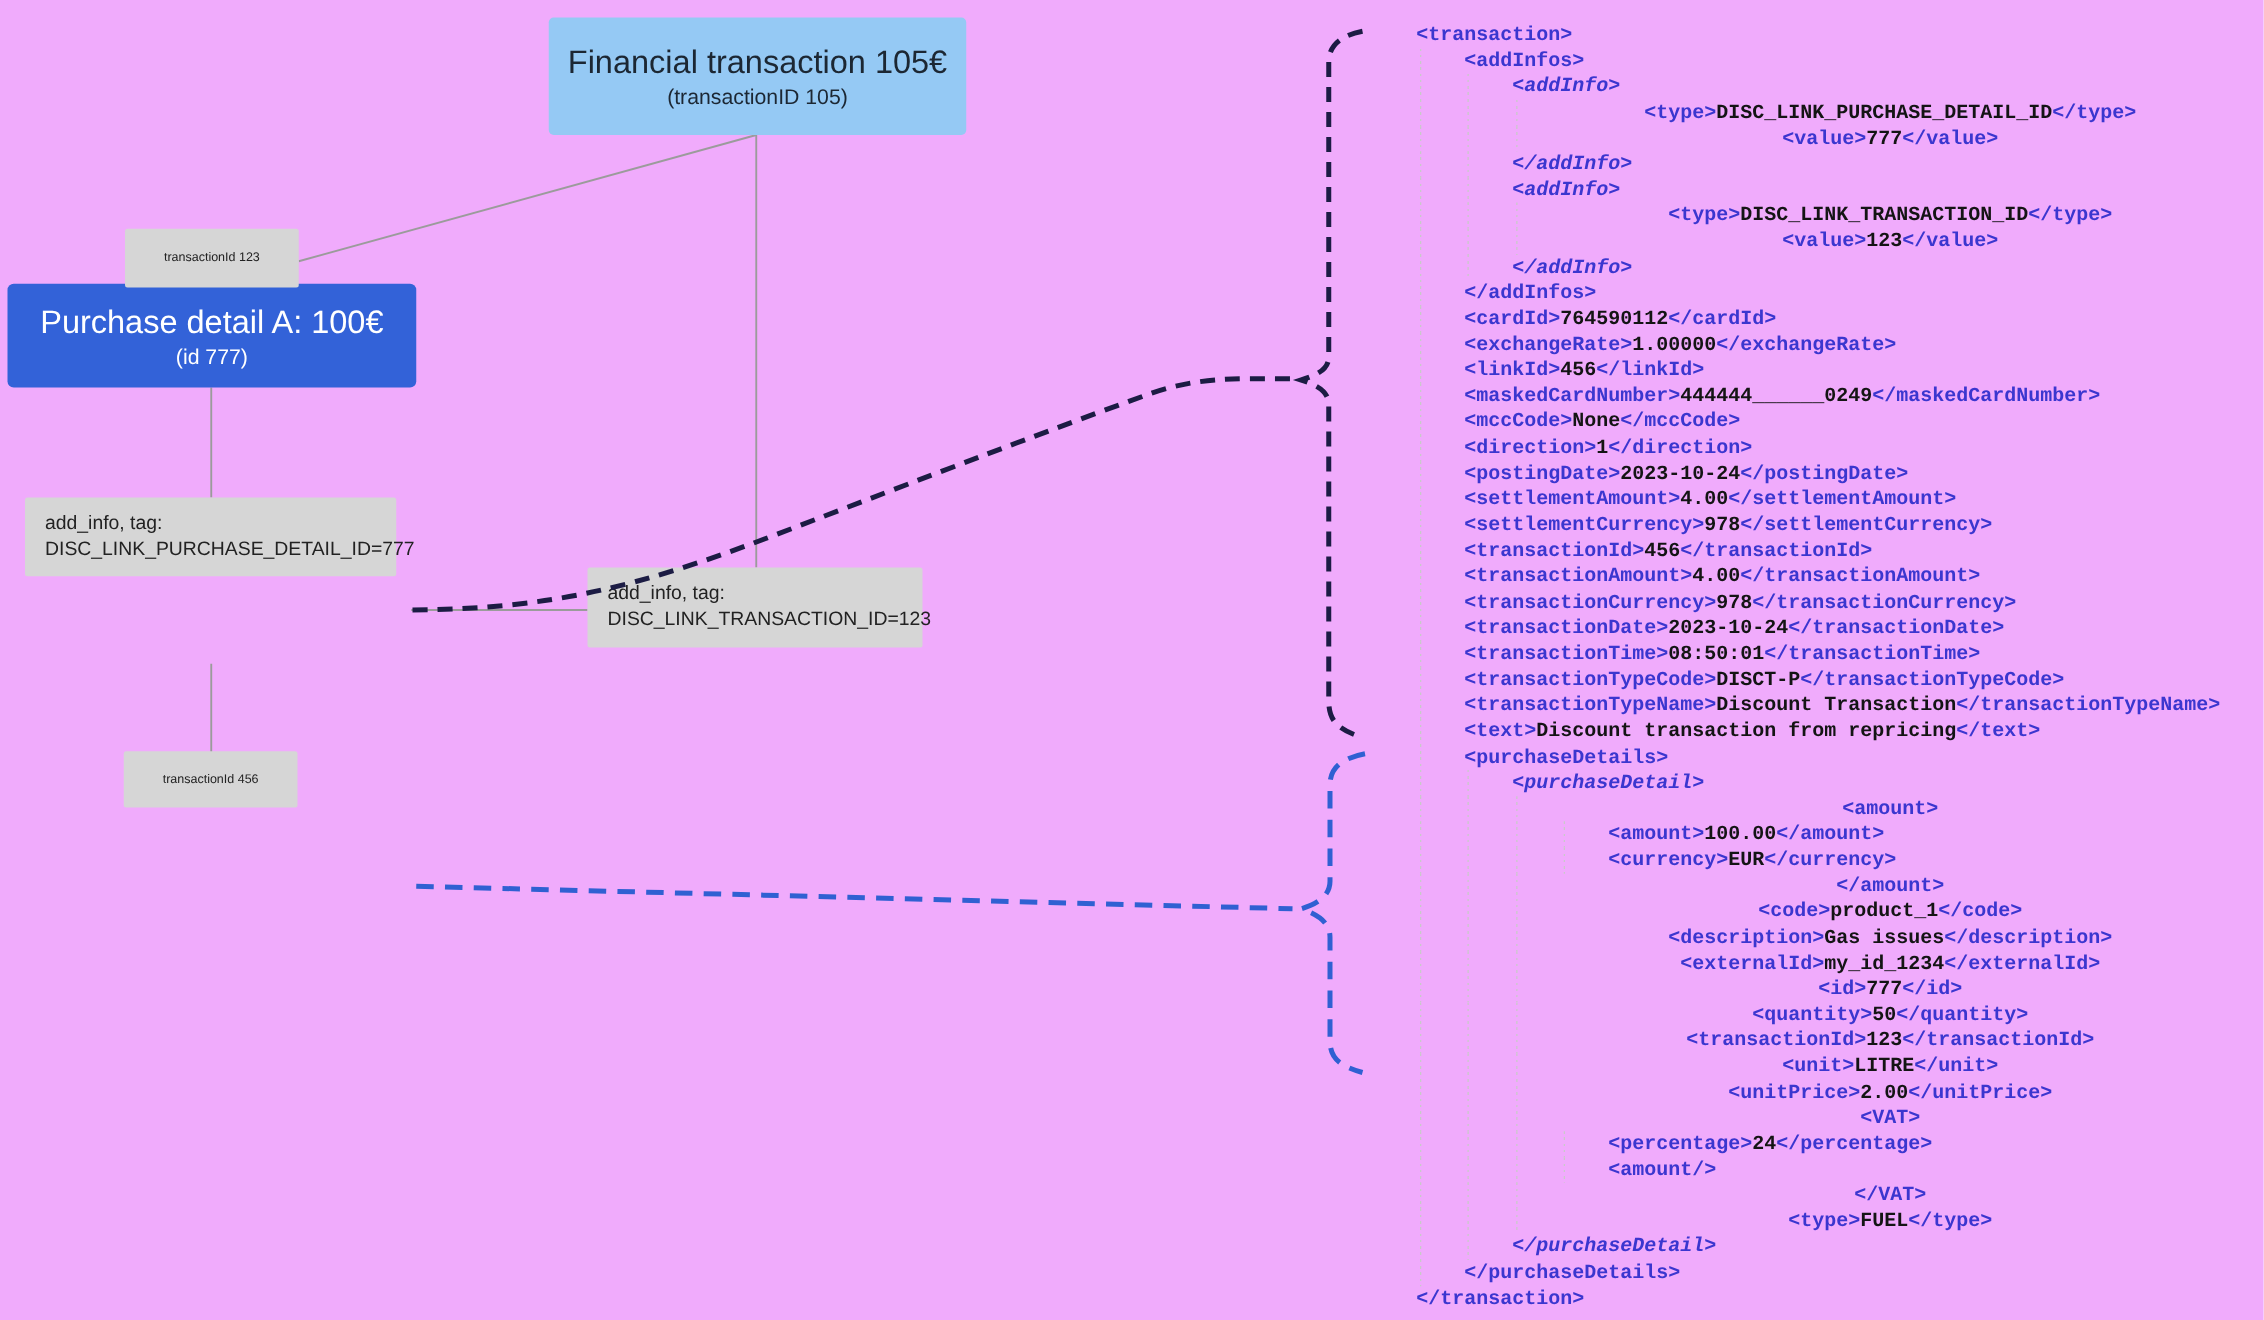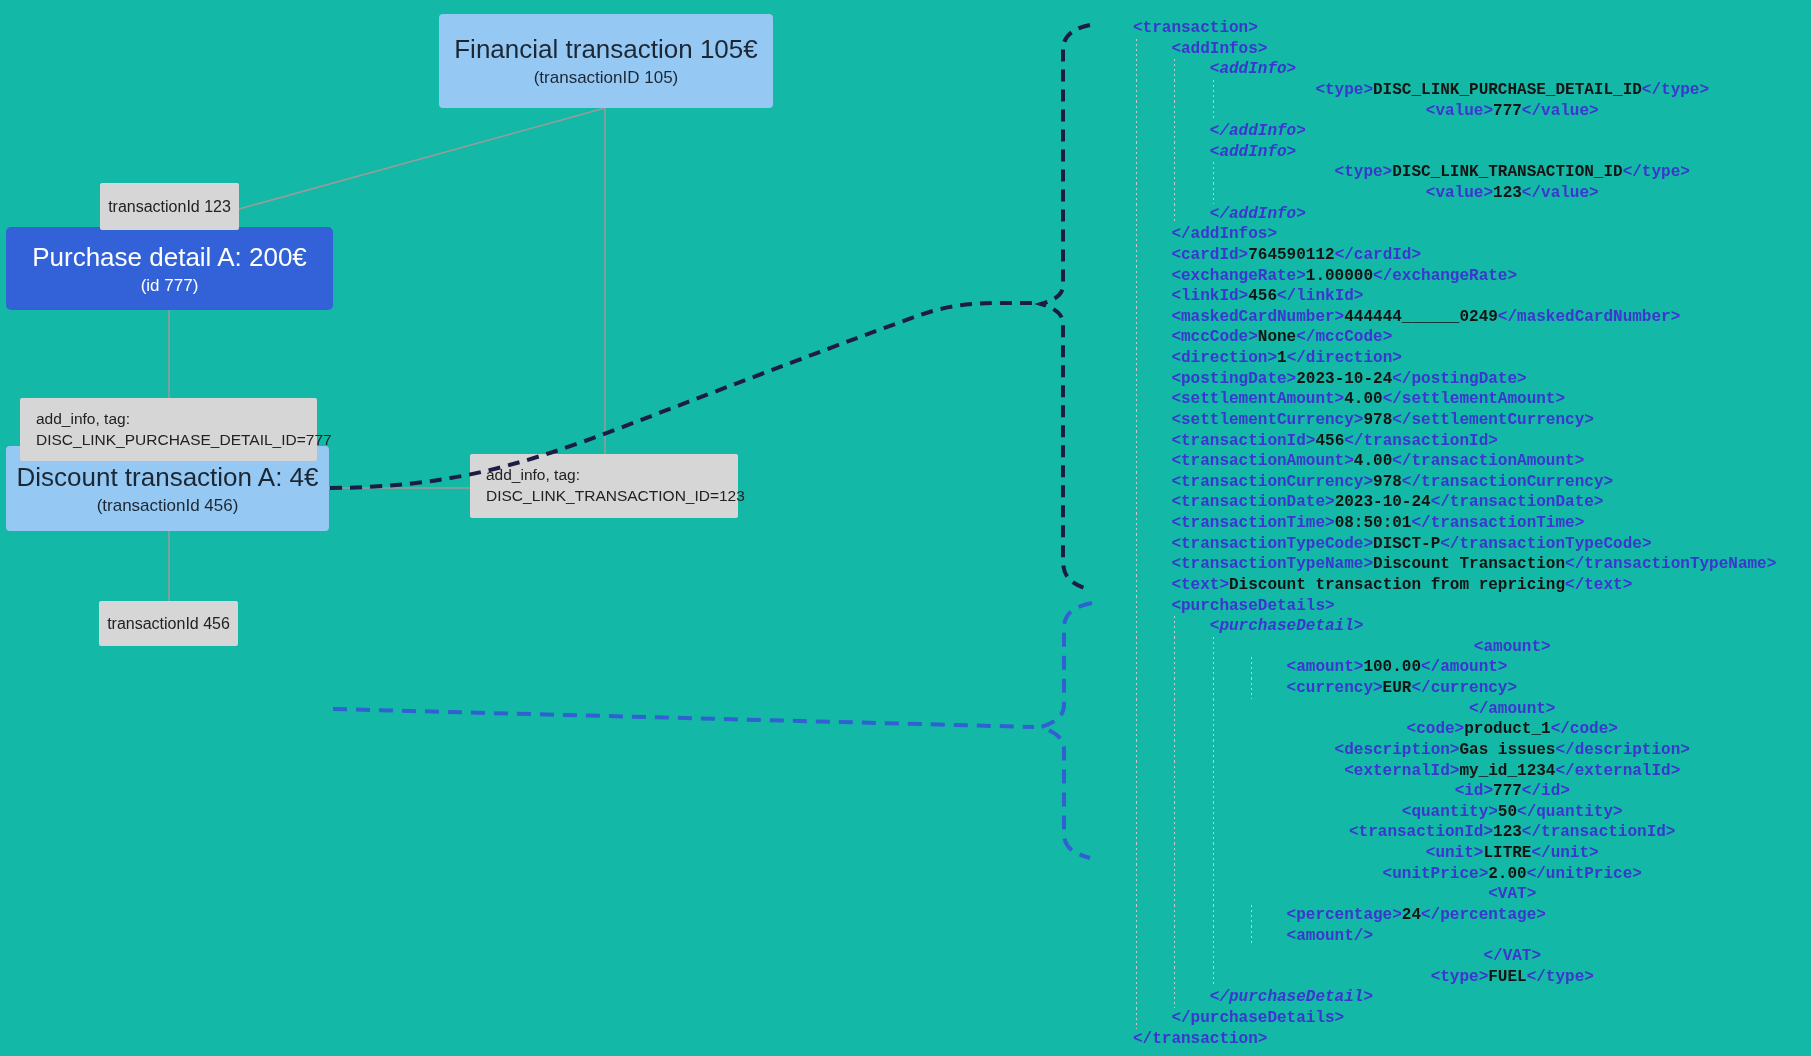--- a/index.html
+++ b/index.html
@@ -1,32 +1,32 @@
 <!DOCTYPE html>
 <html style="--xml-tag: #3b36cf; --xml-val: #141414;"><head>
 <meta charset="utf-8">
 <style>
   :root{
     --gd: repeating-linear-gradient(to bottom, #c9c9c9 0 2px, transparent 2px 5px);
     --xml-tag:#3b36cf; --xml-val:#141414;
   }
   html,body{margin:0;padding:0;background:#fff;}
-  .canvas{position:relative;width:1811px;height:1056px;background:#14b8a6;overflow:hidden;
+  .canvas{position:relative;width:1811px;height:1056px;background:#f0abfc;overflow:hidden;
           font-family:"Liberation Sans", sans-serif;}
   svg.layer{position:absolute;left:0;top:0;pointer-events:none;}
   #svg-back{z-index:1;} #svg-front{z-index:4;}
 
   .node{position:absolute;display:flex;flex-direction:column;justify-content:center;
         align-items:center;text-align:center;z-index:2;}
   .blue-node{background:#3362d8;color:#ffffff;border-radius:5px;}
   .light-node{background:#95c9f4;color:#1c2733;border-radius:4px;}
   .node .t1{font-size:26px;line-height:31px;}
   .node .t2{font-size:17px;line-height:21px;margin-top:2px;}
 
-  .glabel{position:absolute;background:#d6d6d6;color:#222222;font-size:16px;
+  .glabel{position:absolute;background:#d6d6d6;color:#222222;font-size:10px;
           display:flex;align-items:center;justify-content:center;z-index:3;border-radius:2px;}
   .ginfo{position:absolute;background:#d6d6d6;color:#222222;font-size:15.5px;
          line-height:21px;padding:10px 0 16px 16px;z-index:3;border-radius:2px;box-sizing:border-box;}
 
   #xml-code{position:absolute;left:1133px;top:18px;z-index:2;
             font-family:"Liberation Mono", monospace;font-weight:bold;font-size:16px;
             white-space:pre;}
   .xline{height:20.63px;line-height:20.63px;position:relative;background-repeat:no-repeat;}
   .xt{color:var(--xml-tag);}
   .xv{color:var(--xml-val);}
@@ -53,28 +53,24 @@
     <path d="M169 531 L169 632" fill="none" stroke-width="1.5" stroke="#9b9b9b"></path>
     <path d="M329 488 L470 488" fill="none" stroke-width="1.5" stroke="#9b9b9b"></path>
   </svg>
 
   <div class="node light-node" style="left:439px;top:14px;width:334px;height:94px;">
     <div class="t1">Financial transaction 105€</div>
     <div class="t2">(transactionID 105)</div>
   </div>
 
   <div class="node blue-node" style="left:6px;top:227px;width:327px;height:83px;">
-    <div class="t1">Purchase detail A: 200€</div>
+    <div class="t1">Purchase detail A: 100€</div>
     <div class="t2">(id 777)</div>
   </div>
 
-  <div class="node light-node" style="left:6px;top:446px;width:323px;height:85px;">
-    <div class="t1">Discount transaction A: 4€</div>
-    <div class="t2">(transactionId 456)</div>
-  </div>
 
 
   <div class="glabel" style="left:100px;top:183px;width:139px;height:47px;">
     <span>transactionId 123</span>
   </div>
 
   <div class="ginfo" style="left:20px;top:398px;width:297px;height:63px;">
     <div>add_info, tag:</div>
     <div>DISC_LINK_PURCHASE_DETAIL_ID=777</div>
   </div>

